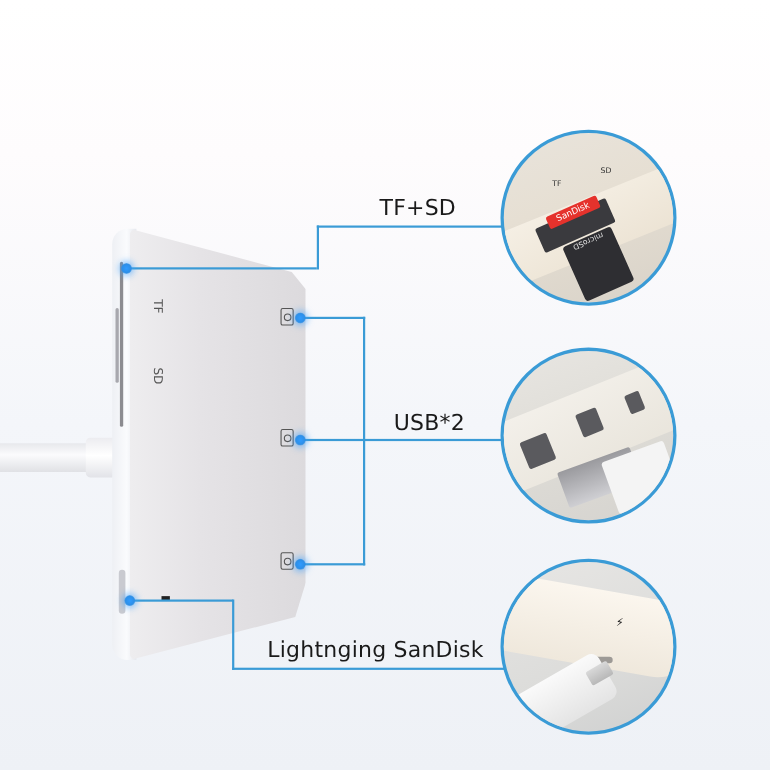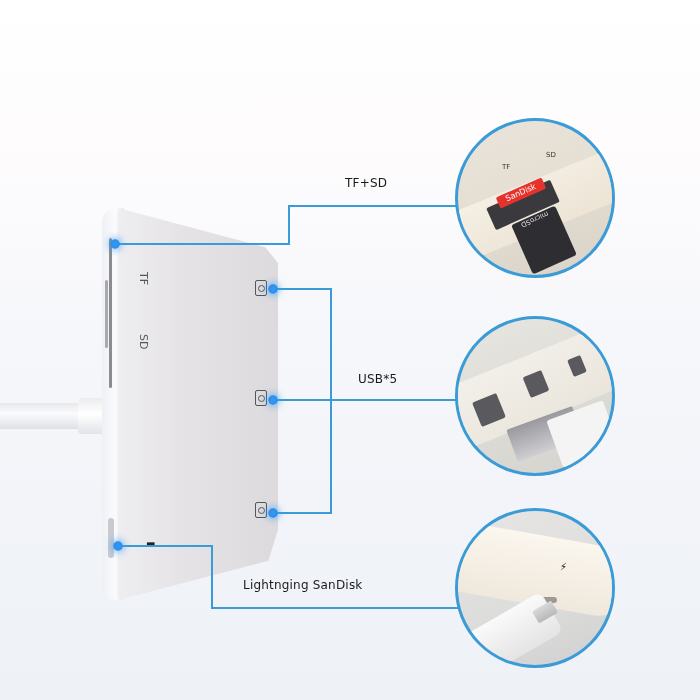--- a/index.html
+++ b/index.html
@@ -56,21 +56,21 @@
 
     
     .line { background: #3a9bd6; }
     .dot {
       width: 10px; height: 10px; border-radius: 50%;
       background: radial-gradient(circle, #2f9bff 0%, #2d8fe8 55%, rgba(45,143,232,0.2) 100%);
       box-shadow: 0 0 6px 2px rgba(60,160,255,0.55);
     }
 
     .callout {
-      color: #1a1a1a; font-family: "DejaVu Sans", sans-serif; font-size: 12px;
+      color: #1a1a1a; font-family: "DejaVu Sans", sans-serif; font-size: 20px;
       letter-spacing: 0.2px; white-space: nowrap;
     }
 
     
     .circle {
       width: 160px; height: 160px; border-radius: 50%;
       border: 3px solid #3a9bd6; overflow: hidden; box-sizing: border-box;
     }
     .c1 { left: 455px; top: 118px; background: linear-gradient(160deg, #e9e4dc 0%, #e6dfd3 40%, #d8d2c8 100%); }
     .c2 { left: 455px; top: 316px; background: linear-gradient(160deg, #e8e6e2 0%, #dedcd6 50%, #d5d3cf 100%); }
@@ -123,21 +123,21 @@
 <div class="abs dot" style="left:110px; top:239px;"></div>
 <div class="abs callout" style="left:345px; top:176px;">TF+SD</div>
 
 <div class="abs line" style="left:274px; top:288px; width:58px; height:2px;"></div>
 <div class="abs line" style="left:274px; top:399px; width:184px; height:2px;"></div>
 <div class="abs line" style="left:274px; top:512px; width:58px; height:2px;"></div>
 <div class="abs line" style="left:330px; top:288px; width:2px; height:226px;"></div>
 <div class="abs dot" style="left:268px; top:284px;"></div>
 <div class="abs dot" style="left:268px; top:395px;"></div>
 <div class="abs dot" style="left:268px; top:508px;"></div>
-<div class="abs callout" style="left:358px; top:372px;">USB*5</div>
+<div class="abs callout" style="left:358px; top:372px;">USB*2</div>
 
 <div class="abs line" style="left:118px; top:545px; width:94px; height:2px;"></div>
 <div class="abs line" style="left:211px; top:545px; width:2px; height:64px;"></div>
 <div class="abs line" style="left:211px; top:607px; width:248px; height:2px;"></div>
 <div class="abs dot" style="left:113px; top:541px;"></div>
 <div class="abs callout" style="left:243px; top:578px;">Lightnging SanDisk</div>
 
 <div class="abs circle c1">
   <div class="abs ledge"></div>
   <div class="abs tag" style="left:44px; top:42px;">TF</div>

